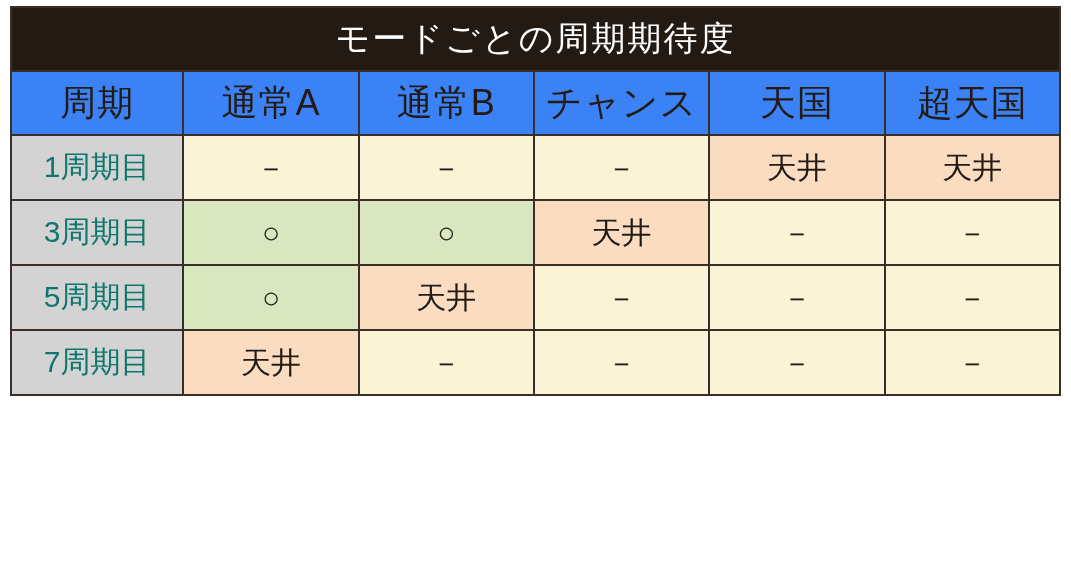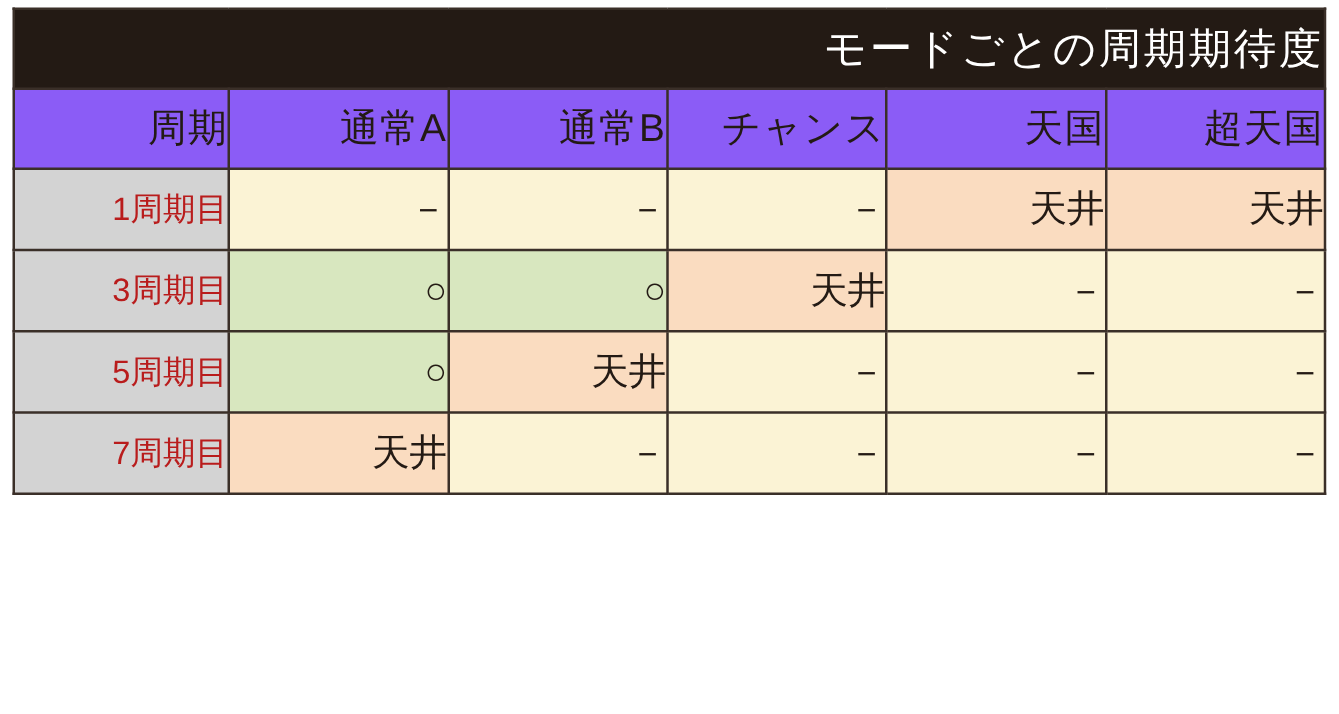--- a/index.html
+++ b/index.html
@@ -19,46 +19,46 @@
     box-sizing: border-box;
     padding: 6px 10px 8px 10px;
   }
   table.expect-table {
     border-collapse: collapse;
     width: 1051px;
     table-layout: fixed;
   }
   table.expect-table td, table.expect-table th {
     border: 2px solid #3a2f28;
-    text-align: right;
+    text-align: center;
     vertical-align: middle;
     padding: 0;
     font-weight: normal;
   }
   
   .title-cell {
     background: #231a14;
     color: #ffffff;
     font-size: 34px;
     height: 62px;
     letter-spacing: 2px;
   }
   
   .head-cell {
-    background: #8b5cf6;
+    background: #3b82f6;
     color: #231a14;
-    font-size: 31px;
+    font-size: 36px;
     height: 62px;
     letter-spacing: 1px;
   }
   
   .row-label {
     background: #d3d3d3;
-    color: #b91c1c;
-    font-size: 26px;
+    color: #0f766e;
+    font-size: 30px;
     height: 63px;
     letter-spacing: 0px;
   }
   
   .val {
     font-size: 30px;
     height: 63px;
     color: #231a14;
   }
   .val.dash  { background: #fbf3d5; }

